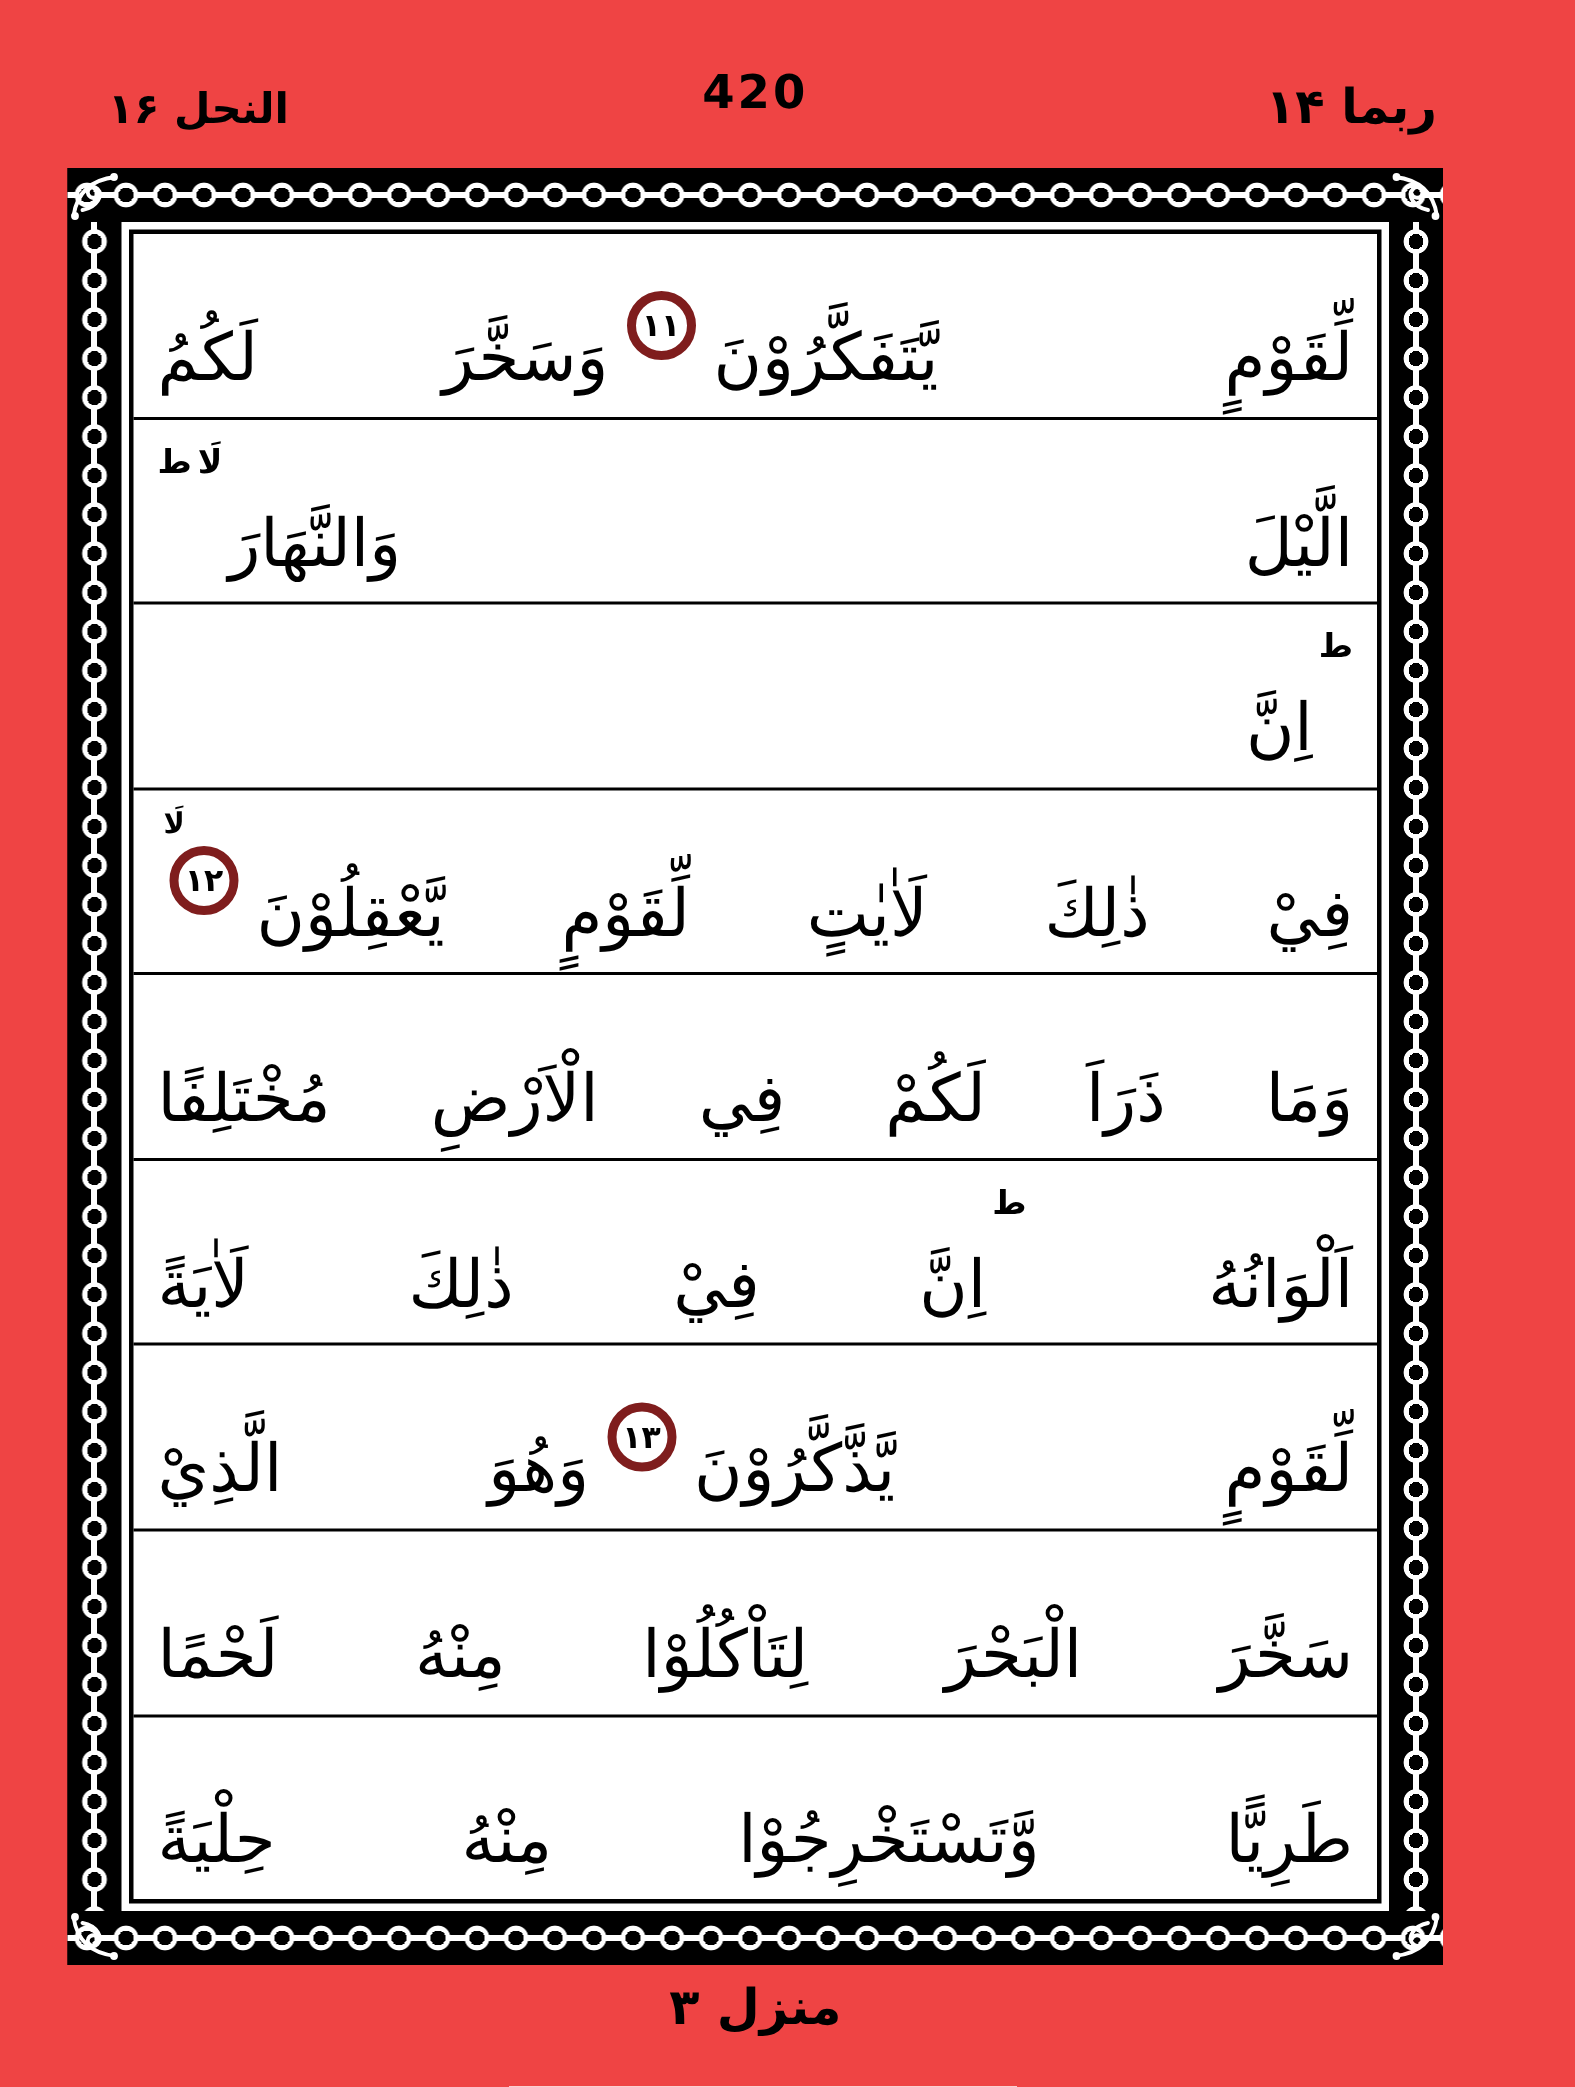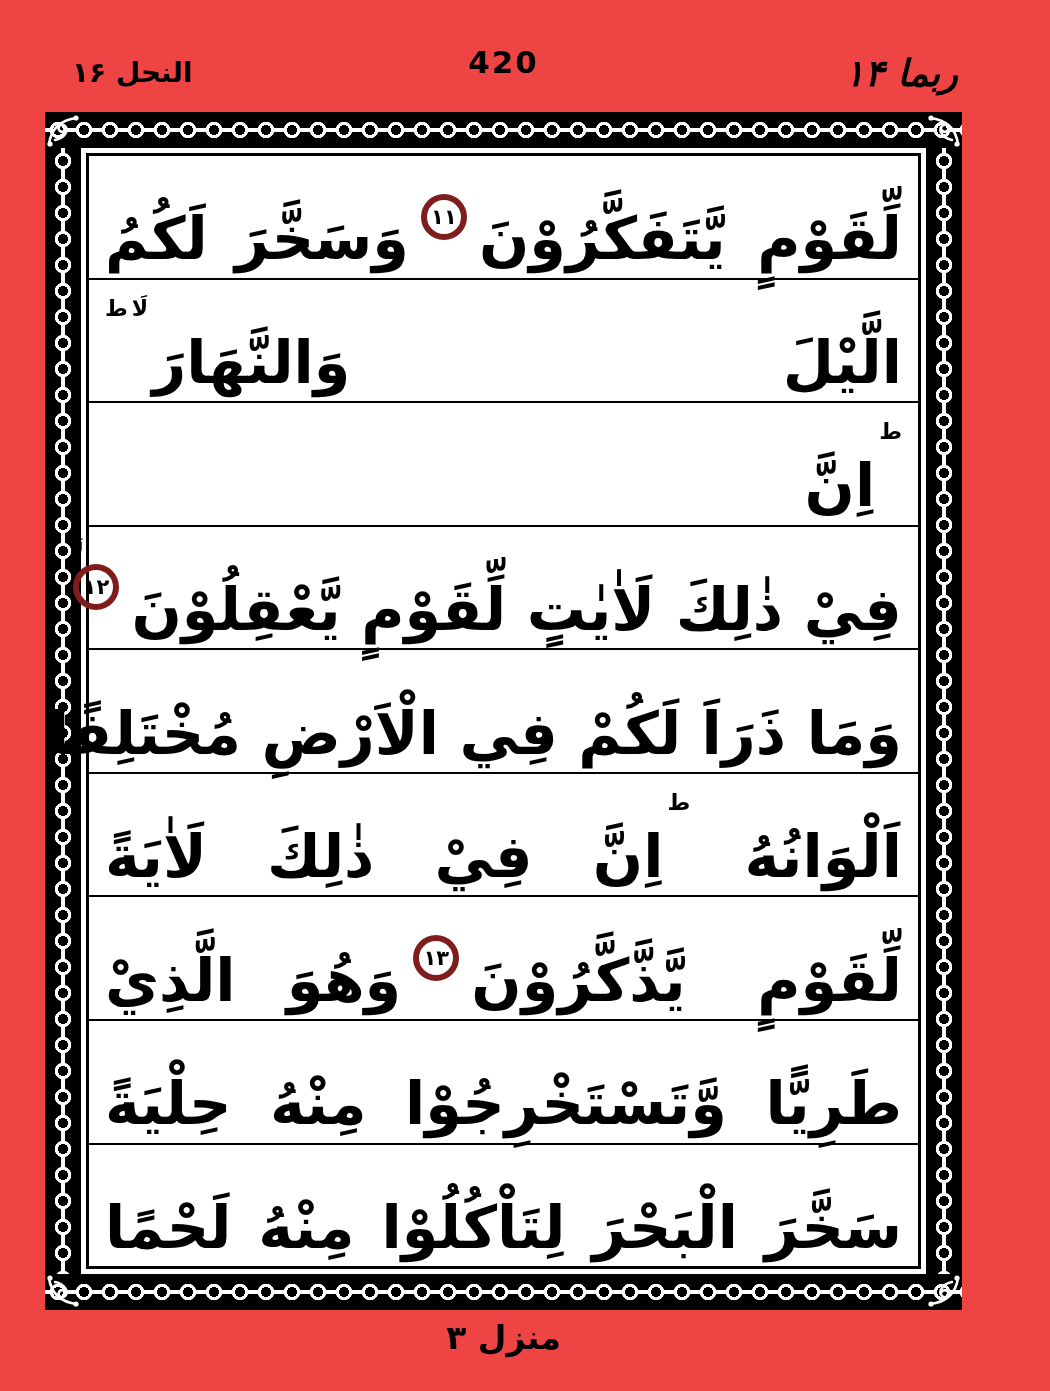--- a/index.html
+++ b/index.html
@@ -8,21 +8,21 @@
     width:1050px;height:1391px;
     background:#ef4444;
     font-family:"DejaVu Sans", sans-serif;
     color:#000;
     overflow:hidden;
   }
   
   .hdr{position:absolute;font-weight:bold;white-space:nowrap;}
   .hdr-left{left:72px;top:56px;font-size:28px;}
   .hdr-center{left:45px;top:44px;width:917px;text-align:center;font-size:31px;letter-spacing:2px;}
-  .hdr-right{right:92px;top:52px;font-size:37px;font-style:italic;}
+  .hdr-right{right:92px;top:52px;font-size:32px;}
   .footer{position:absolute;left:45px;top:1318px;width:917px;text-align:center;font-size:33px;font-weight:bold;}
   
   .frame{
     position:absolute;left:45px;top:112px;width:917px;height:1198px;
     background:#000;
   }
   .orn{position:absolute;background-color:#000;}
   .orn-top,.orn-bottom{
     left:0;right:0;height:36px;
     background-image:
@@ -63,21 +63,21 @@
     flex:1 1 0;
     display:flex;align-items:center;
     gap:4px;
     padding:0 16px;
     border-bottom:2px solid #000;
     overflow:visible;
   }
   .text-row:last-child{border-bottom:none;}
   .ayah-text{
     display:block;
-    font-size:59px;font-weight:bold;line-height:1.15;
+    font-size:44px;font-weight:normal;line-height:1.15;
     text-align:justify;text-align-last:justify;
     white-space:nowrap;
     margin-top:45px;
   }
   .stop-mark{
     flex:0 0 auto;
     font-size:22px;font-weight:bold;
     align-self:flex-start;margin-top:16px;
   }
   .verse-wrap{flex:0 0 auto;position:relative;margin:0 8px;}
@@ -184,24 +184,24 @@
             <span class="ayah-text" style="flex-grow: 26;">اِنَّ فِيْ ذٰلِكَ لَاٰيَةً</span>
           </div>
           <div class="text-row">
             <span class="ayah-text" style="flex-grow: 25;">لِّقَوْمٍ يَّذَّكَّرُوْنَ</span>
             <span class="verse-wrap">
               <span class="verse-circle">۱۳</span>
             </span>
             <span class="ayah-text" style="flex-grow: 15;">وَهُوَ الَّذِيْ</span>
           </div>
           <div class="text-row">
+            <span class="ayah-text" style="flex-grow: 46;">سَخَّرَ الْبَحْرَ لِتَاْكُلُوْا مِنْهُ لَحْمًا</span>
+          </div>
+          <div class="text-row">
             <span class="ayah-text" style="flex-grow: 43;">طَرِيًّا وَّتَسْتَخْرِجُوْا مِنْهُ حِلْيَةً</span>
           </div>
-          <div class="text-row">
-            <span class="ayah-text" style="flex-grow: 46;">سَخَّرَ الْبَحْرَ لِتَاْكُلُوْا مِنْهُ لَحْمًا</span>
-          </div>
         </div>
     </div>
   </div>
 
   <div class="footer" dir="rtl">منزل ۳</div>
 
 </div>
 
 </body></html>

